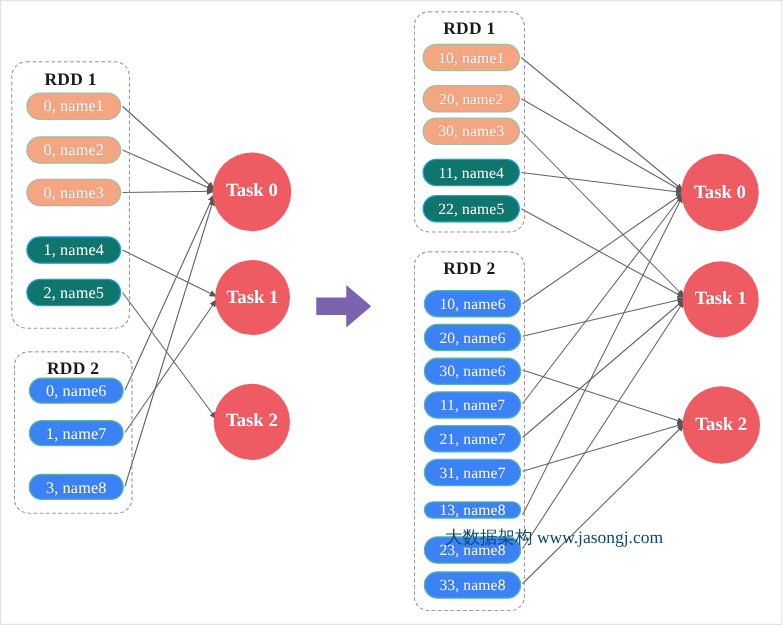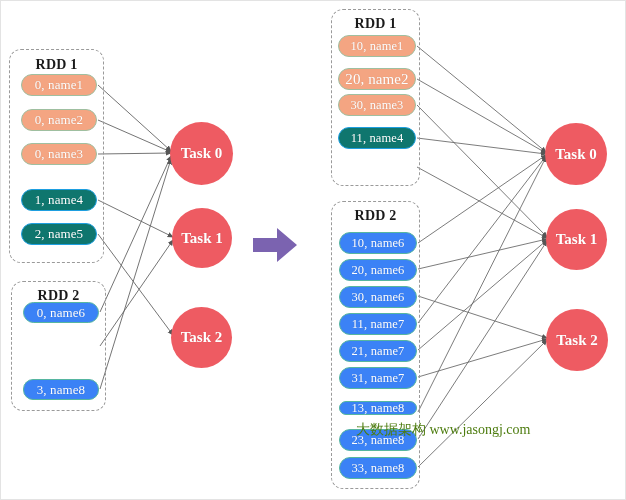--- a/index.html
+++ b/index.html
@@ -64,21 +64,21 @@
     display: flex;
     align-items: center;
     justify-content: center;
     color: #ffffff;
     font-weight: bold;
     font-family: "Liberation Serif", "DejaVu Serif", serif;
     text-shadow: 0 0 1px rgba(0,0,0,0.15);
   }
   .watermark {
     position: absolute;
-    color: #4d7c0f;
+    color: #0c4a6e;
     font-family: "Liberation Serif", "DejaVu Serif", serif;
     white-space: nowrap;
   }
   .arrow-big { position: absolute; }
 </style>
 </head>
 <body>
 
 <div id="canvas">
 
@@ -127,37 +127,39 @@
   <div class="pill orange" style="left:20px; top:73px; width:76px; height:22px; font-size:13px;">0, name1</div>
   <div class="pill orange" style="left:20px; top:108px; width:76px; height:22px; font-size:13px;">0, name2</div>
   <div class="pill orange" style="left:20px; top:142px; width:76px; height:22px; font-size:13px;">0, name3</div>
   <div class="pill blue" style="left:20px; top:188px; width:76px; height:22px; font-size:13px;">1, name4</div>
   <div class="pill blue" style="left:20px; top:222px; width:76px; height:22px; font-size:13px;">2, name5</div>
 
   <div class="rdd-box" style="left:10px; top:280px; width:95px; height:130px;"></div>
   <div class="rdd-title" style="left:10px; top:287px; width:95px; font-size:14px;">RDD 2</div>
 
   <div class="pill green" style="left:22px; top:301px; width:76px; height:21px; font-size:13px;">0, name6</div>
+  <div class="pill green" style="left:22px; top:335px; width:76px; height:21px; font-size:13px;">1, name7</div>
   <div class="pill green" style="left:22px; top:378px; width:76px; height:21px; font-size:13px;border-radius:10px;">3, name8</div>
 
   <div class="task" style="left:169px; top:121px; width:63px; height:63px; font-size:15px;">Task 0</div>
   <div class="task" style="left:171px; top:207px; width:60px; height:60px; font-size:15px;">Task 1</div>
   <div class="task" style="left:170px; top:306px; width:61px; height:61px; font-size:15px;">Task 2</div>
 
   <svg class="arrow-big" style="left:250px; top:224px; width:48px; height:40px;" viewBox="0 0 48 40">
     <path d="M2,13 L26,13 L26,3 L46,20 L26,37 L26,27 L2,27 Z" fill="#7b63b0"></path>
   </svg>
 
   <div class="rdd-box" style="left:330px; top:8px; width:89px; height:177px;"></div>
   <div class="rdd-title" style="left:330px; top:15px; width:89px; font-size:14px;">RDD 1</div>
 
   <div class="pill orange" style="left:337px; top:34px; width:78px; height:22px; font-size:12.5px;">10, name1</div>
-  <div class="pill orange" style="left:337px; top:67px; width:78px; height:22px; font-size:15px;">20, name2</div>
+  <div class="pill orange" style="left:337px; top:67px; width:78px; height:22px; font-size:12px;">20, name2</div>
   <div class="pill orange" style="left:337px; top:93px; width:78px; height:22px; font-size:12.5px;">30, name3</div>
   <div class="pill blue" style="left:337px; top:126px; width:78px; height:22px; font-size:12.5px;">11, name4</div>
+  <div class="pill blue" style="left:337px; top:155px; width:78px; height:22px; font-size:12.5px;">22, name5</div>
 
   <div class="rdd-box" style="left:330px; top:200px; width:89px; height:288px;"></div>
   <div class="rdd-title" style="left:330px; top:207px; width:89px; font-size:14px;">RDD 2</div>
 
   <div class="pill green" style="left:338px; top:231px; width:78px; height:22px; font-size:12.5px;">10, name6</div>
   <div class="pill green" style="left:338px; top:258px; width:78px; height:22px; font-size:12.5px;">20, name6</div>
   <div class="pill green" style="left:338px; top:285px; width:78px; height:22px; font-size:12.5px;">30, name6</div>
   <div class="pill green" style="left:338px; top:312px; width:78px; height:22px; font-size:12.5px;">11, name7</div>
   <div class="pill green" style="left:338px; top:339px; width:78px; height:22px; font-size:12.5px;">21, name7</div>
   <div class="pill green" style="left:338px; top:366px; width:78px; height:22px; font-size:12.5px;">31, name7</div>

